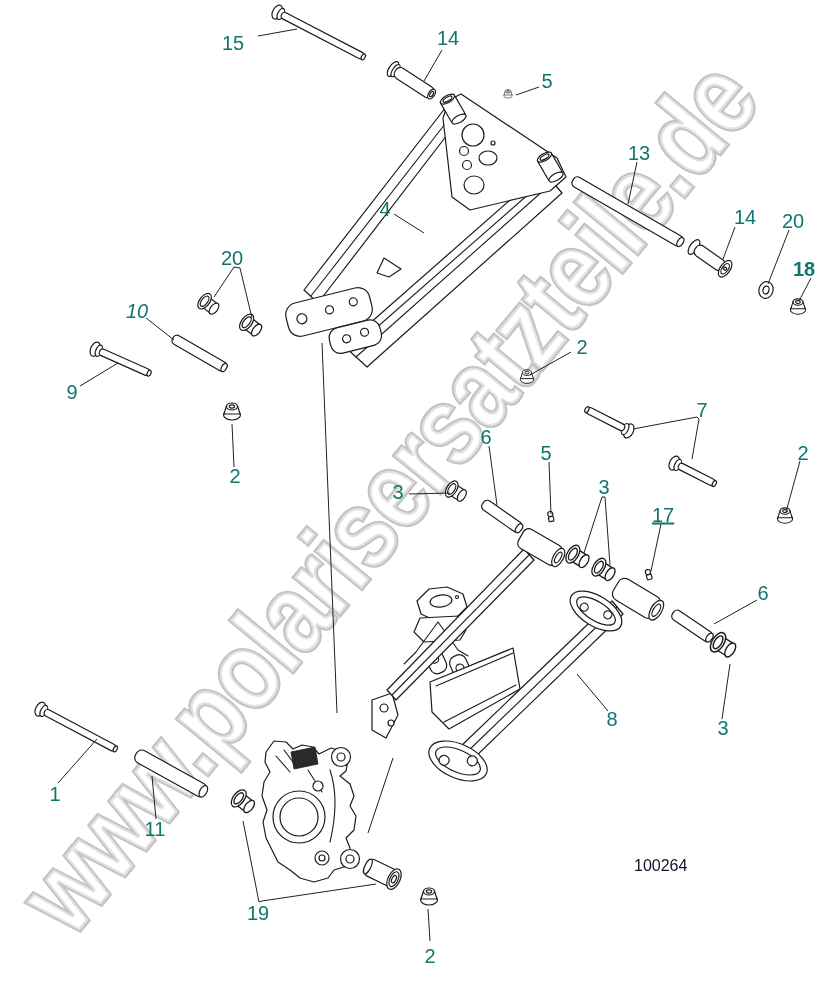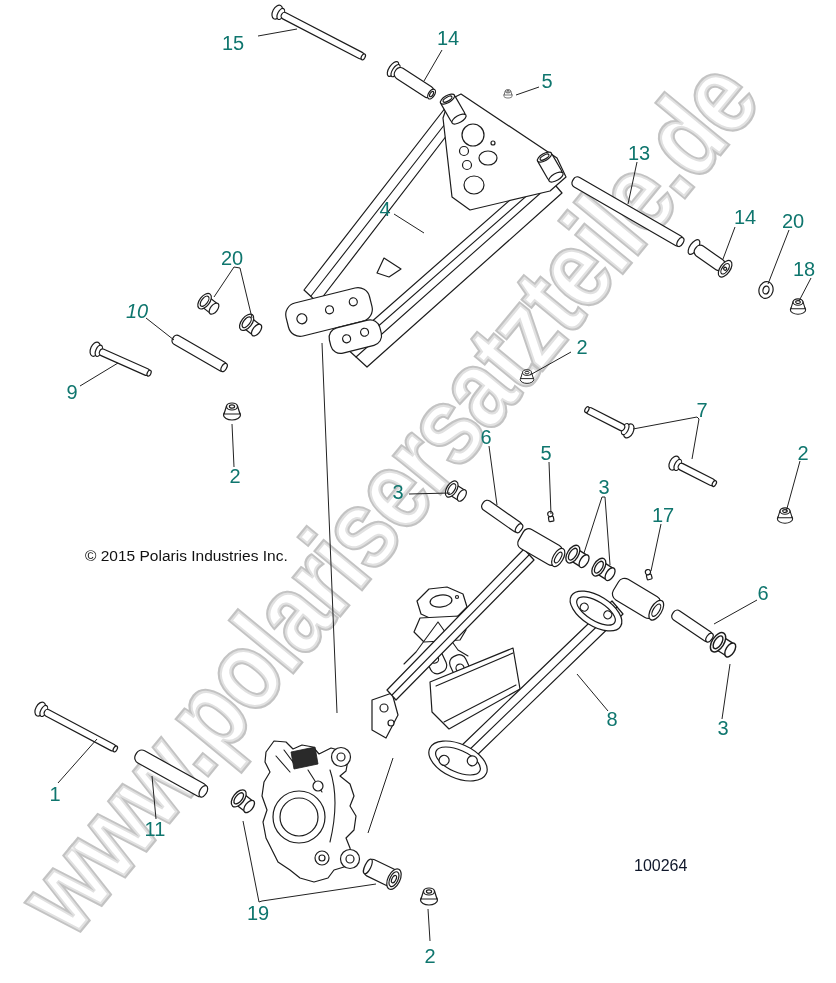--- a/index.html
+++ b/index.html
@@ -297,43 +297,42 @@
     <line x1="757" y1="600" x2="714" y2="624" class="leader"></line>
     <line x1="722" y1="719" x2="730" y2="664" class="leader"></line>
     <line x1="608" y1="711" x2="577" y2="674" class="leader"></line>
     <polyline points="243,821 259,902 262,901 376,884" fill="none" class="leader"></polyline>
     <line x1="430" y1="941" x2="428" y2="909" class="leader"></line>
     <line x1="58" y1="783" x2="97" y2="739" class="leader"></line>
     <line x1="156" y1="819" x2="152" y2="776" class="leader"></line>
   </g>
 </svg>
 
-<div class="copyright">© 2015 Polaris Industries Inc.</div>
 <div class="partnum">100264</div>
 <div id="callouts">
       <span class="callout" style="left: 233px; top: 43px;">15</span>
       <span class="callout" style="left: 448px; top: 38px;">14</span>
       <span class="callout" style="left: 547px; top: 81px;">5</span>
       <span class="callout" style="left: 639px; top: 153px;">13</span>
       <span class="callout" style="left: 385px; top: 209px;">4</span>
       <span class="callout" style="left: 745px; top: 217px;">14</span>
       <span class="callout" style="left: 793px; top: 221px;">20</span>
-      <span class="callout" style="left: 804px; top: 269px;">18</span>
+      <span class="callout" style="left: 804px; top: 269px; font-weight: bold;">18</span>
       <span class="callout" style="left: 232px; top: 258px;">20</span>
       <span class="callout" style="left: 137px; top: 311px; font-style: italic;">10</span>
       <span class="callout" style="left: 72px; top: 392px;">9</span>
       <span class="callout" style="left: 582px; top: 347px;">2</span>
       <span class="callout" style="left: 702px; top: 410px;">7</span>
       <span class="callout" style="left: 486px; top: 437px;">6</span>
       <span class="callout" style="left: 546px; top: 453px;">5</span>
       <span class="callout" style="left: 803px; top: 453px;">2</span>
       <span class="callout" style="left: 235px; top: 476px;">2</span>
       <span class="callout" style="left: 398px; top: 492px;">3</span>
       <span class="callout" style="left: 604px; top: 487px;">3</span>
-      <span class="callout" style="left: 663px; top: 515px;">17</span>
+      <span class="callout" style="left: 663px; top: 515px; text-decoration: underline;">17</span>
       <span class="callout" style="left: 763px; top: 593px;">6</span>
       <span class="callout" style="left: 612px; top: 719px;">8</span>
       <span class="callout" style="left: 723px; top: 728px;">3</span>
       <span class="callout" style="left: 55px; top: 794px;">1</span>
       <span class="callout" style="left: 155px; top: 829px;">11</span>
       <span class="callout" style="left: 258px; top: 913px;">19</span>
       <span class="callout" style="left: 430px; top: 956px;">2</span>
     </div>
 
 </div>

